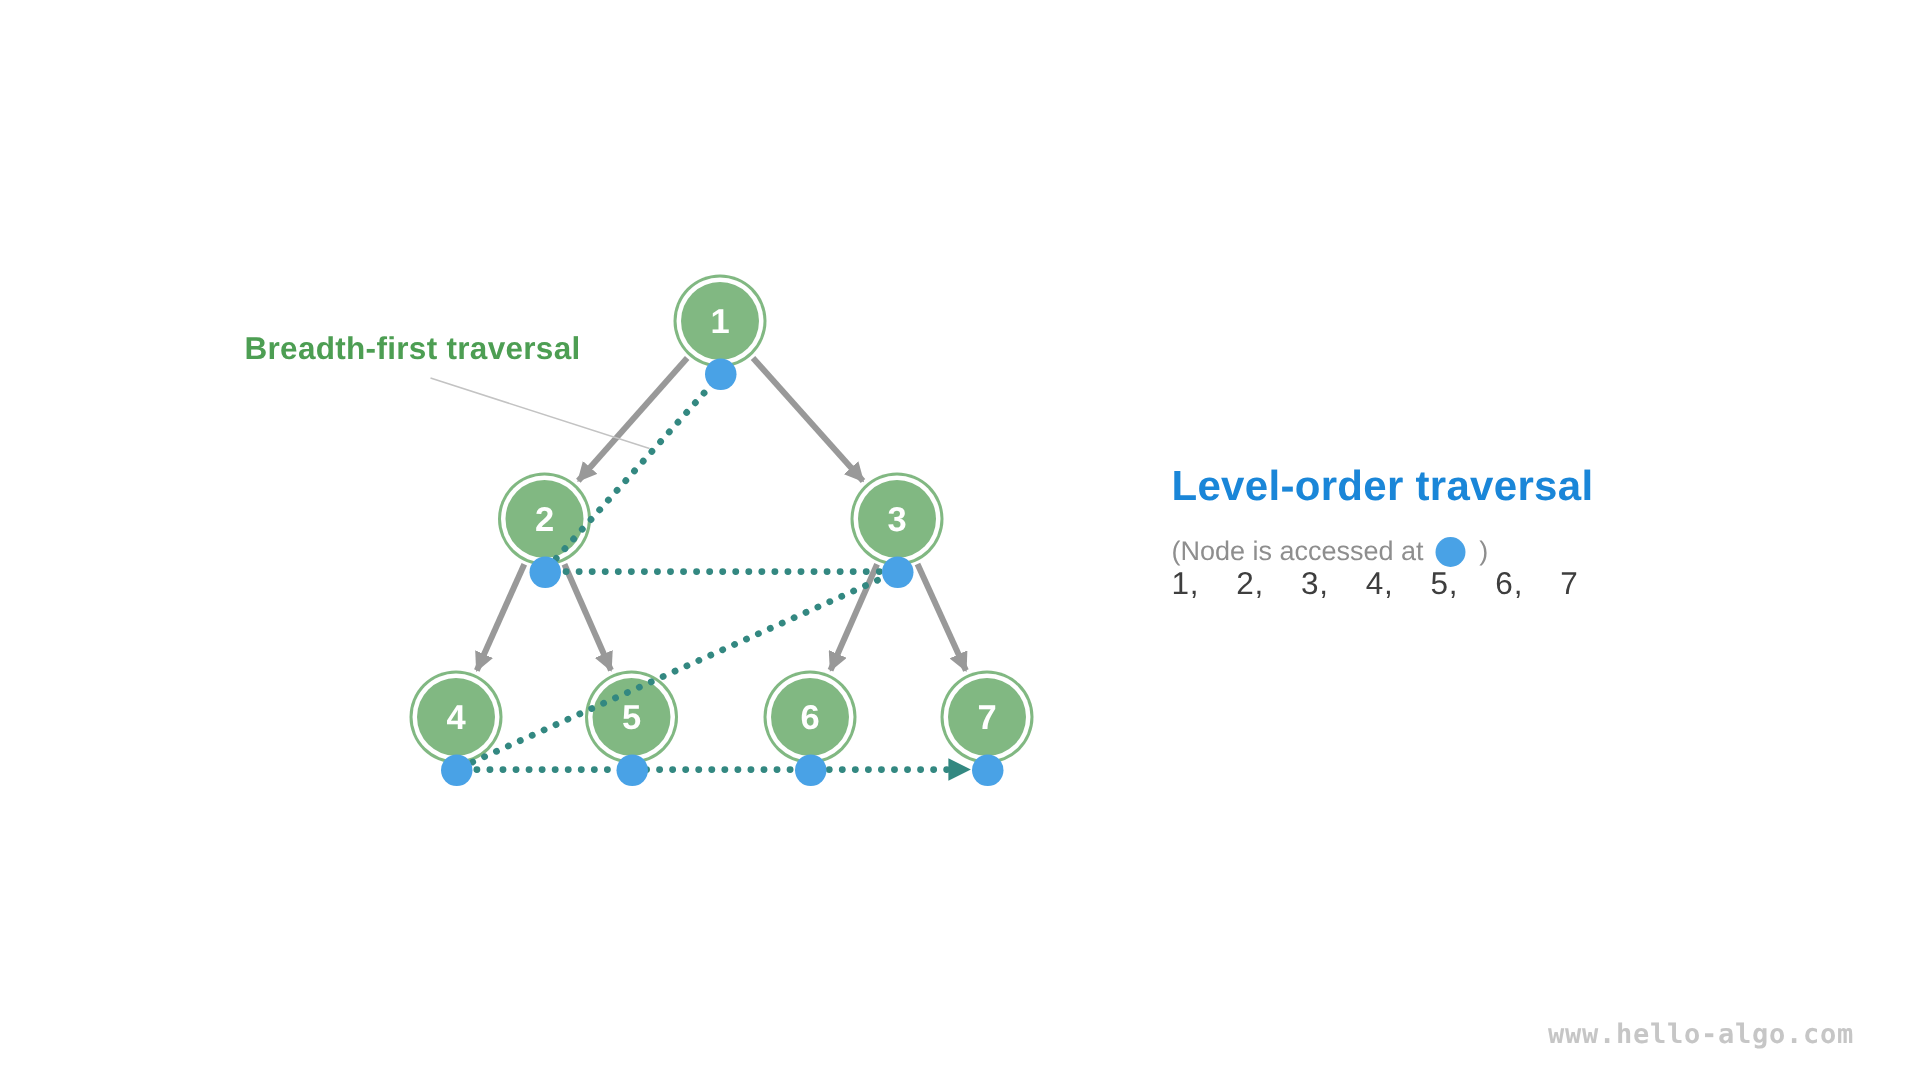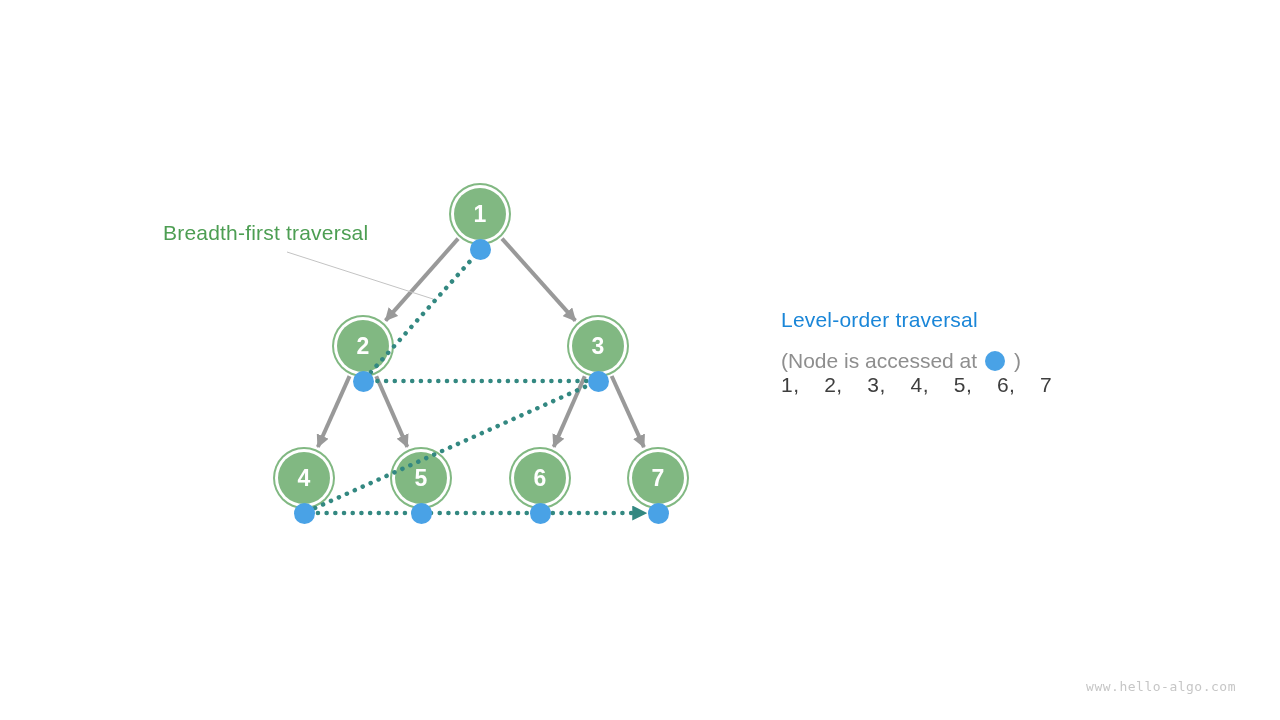--- a/index.html
+++ b/index.html
@@ -38,40 +38,40 @@
     position: absolute;
     width: 21px; height: 21px;
     border-radius: 50%;
     background: var(--dot-blue);
   }
 
   .bft-label {
     position: absolute;
     left: 163px; top: 221px;
     font-size: 21px;
-    font-weight: normal;
+    font-weight: bold;
     color: var(--label-green);
     letter-spacing: 0.2px;
     white-space: nowrap;
   }
 
   .legend {
     position: absolute;
     left: 781px; top: 308px;
     white-space: nowrap;
   }
   .legend-title {
-    font-size: 21px;
-    font-weight: normal;
+    font-size: 28px;
+    font-weight: bold;
     color: var(--label-blue);
     letter-spacing: 0.2px;
   }
   .legend-note {
     margin-top: 17px;
-    font-size: 21px;
+    font-size: 18px;
     color: var(--note-gray);
     display: flex;
     align-items: center;
   }
   .legend-note .blue-dot {
     display: inline-block;
     width: 20px; height: 20px;
     border-radius: 50%;
     background: var(--dot-blue);
     margin: 0 9px 0 8px;
@@ -81,23 +81,24 @@
     color: var(--seq-color);
     white-space: pre;
     word-spacing: 6px;
     letter-spacing: 0.5px;
   }
 
   .watermark {
     position: absolute;
     right: 44px; top: 679px;
     font-family: "DejaVu Sans Mono", monospace;
-    font-size: 13px;
+    font-size: 18px;
     color: var(--watermark-color);
     letter-spacing: 0.5px;
+    font-weight: bold;
   }
 </style>
 </head>
 <body>
 
 <div class="canvas">
 
   <div class="nodes-layer" id="nodes-layer">
       <div class="node" style="left: 454px; top: 188px;">
         <span class="node-label">1</span>

